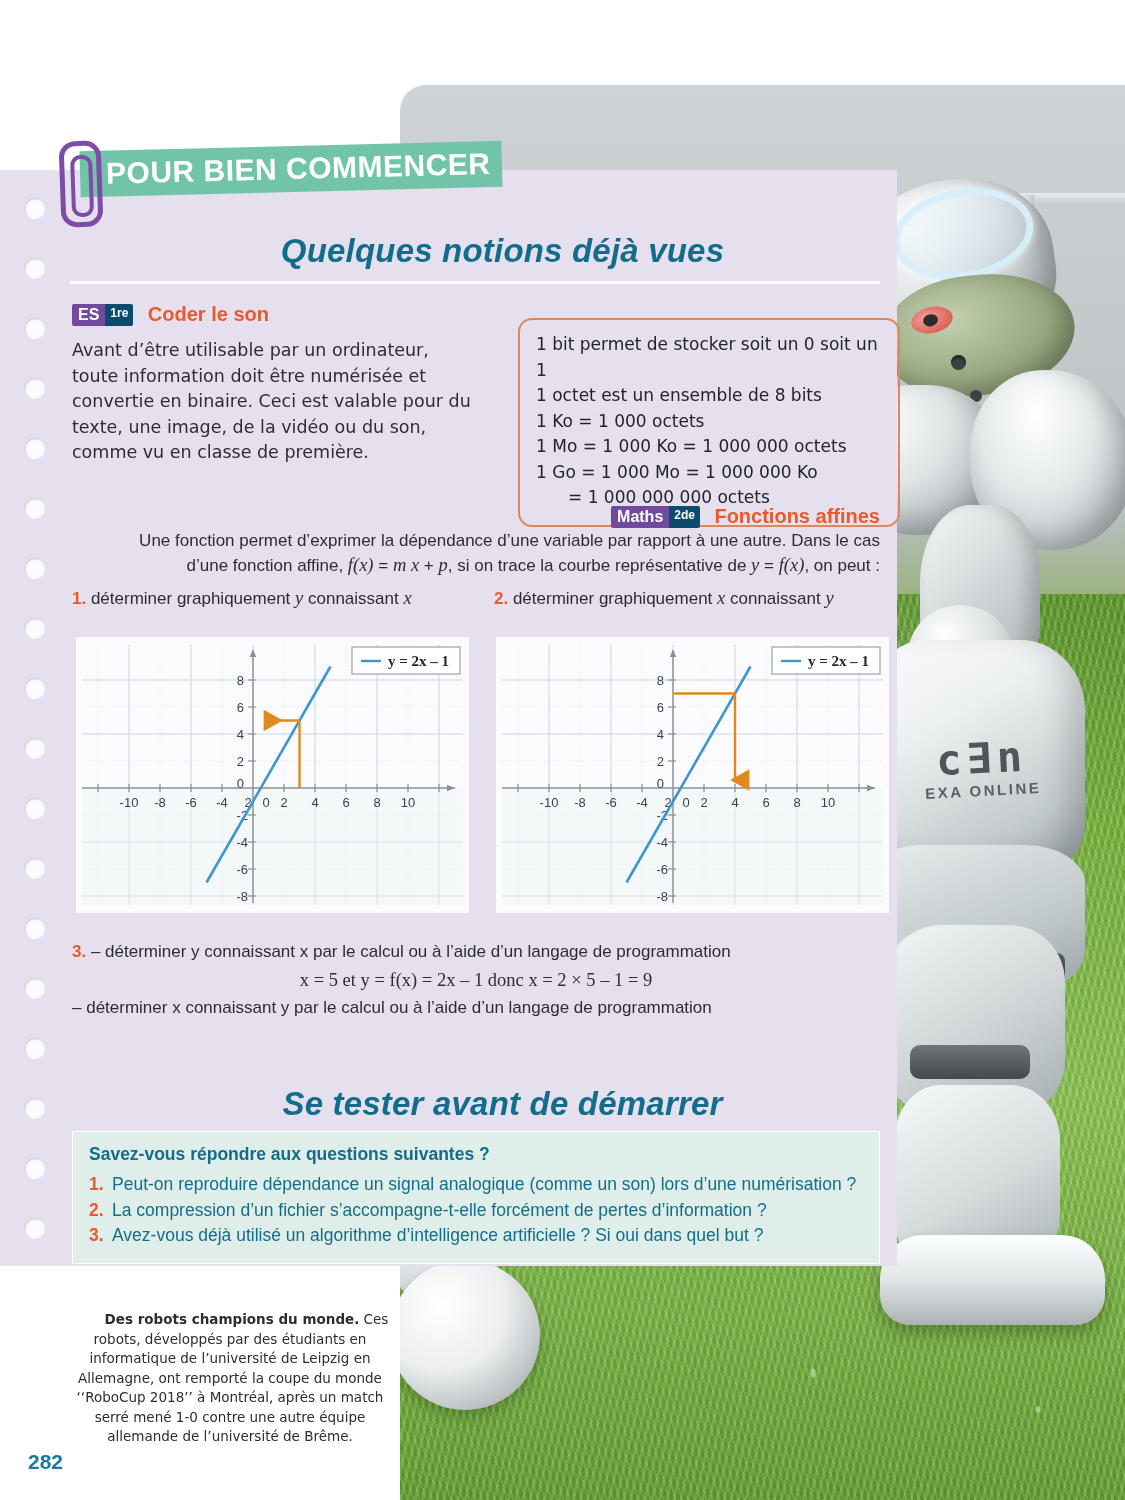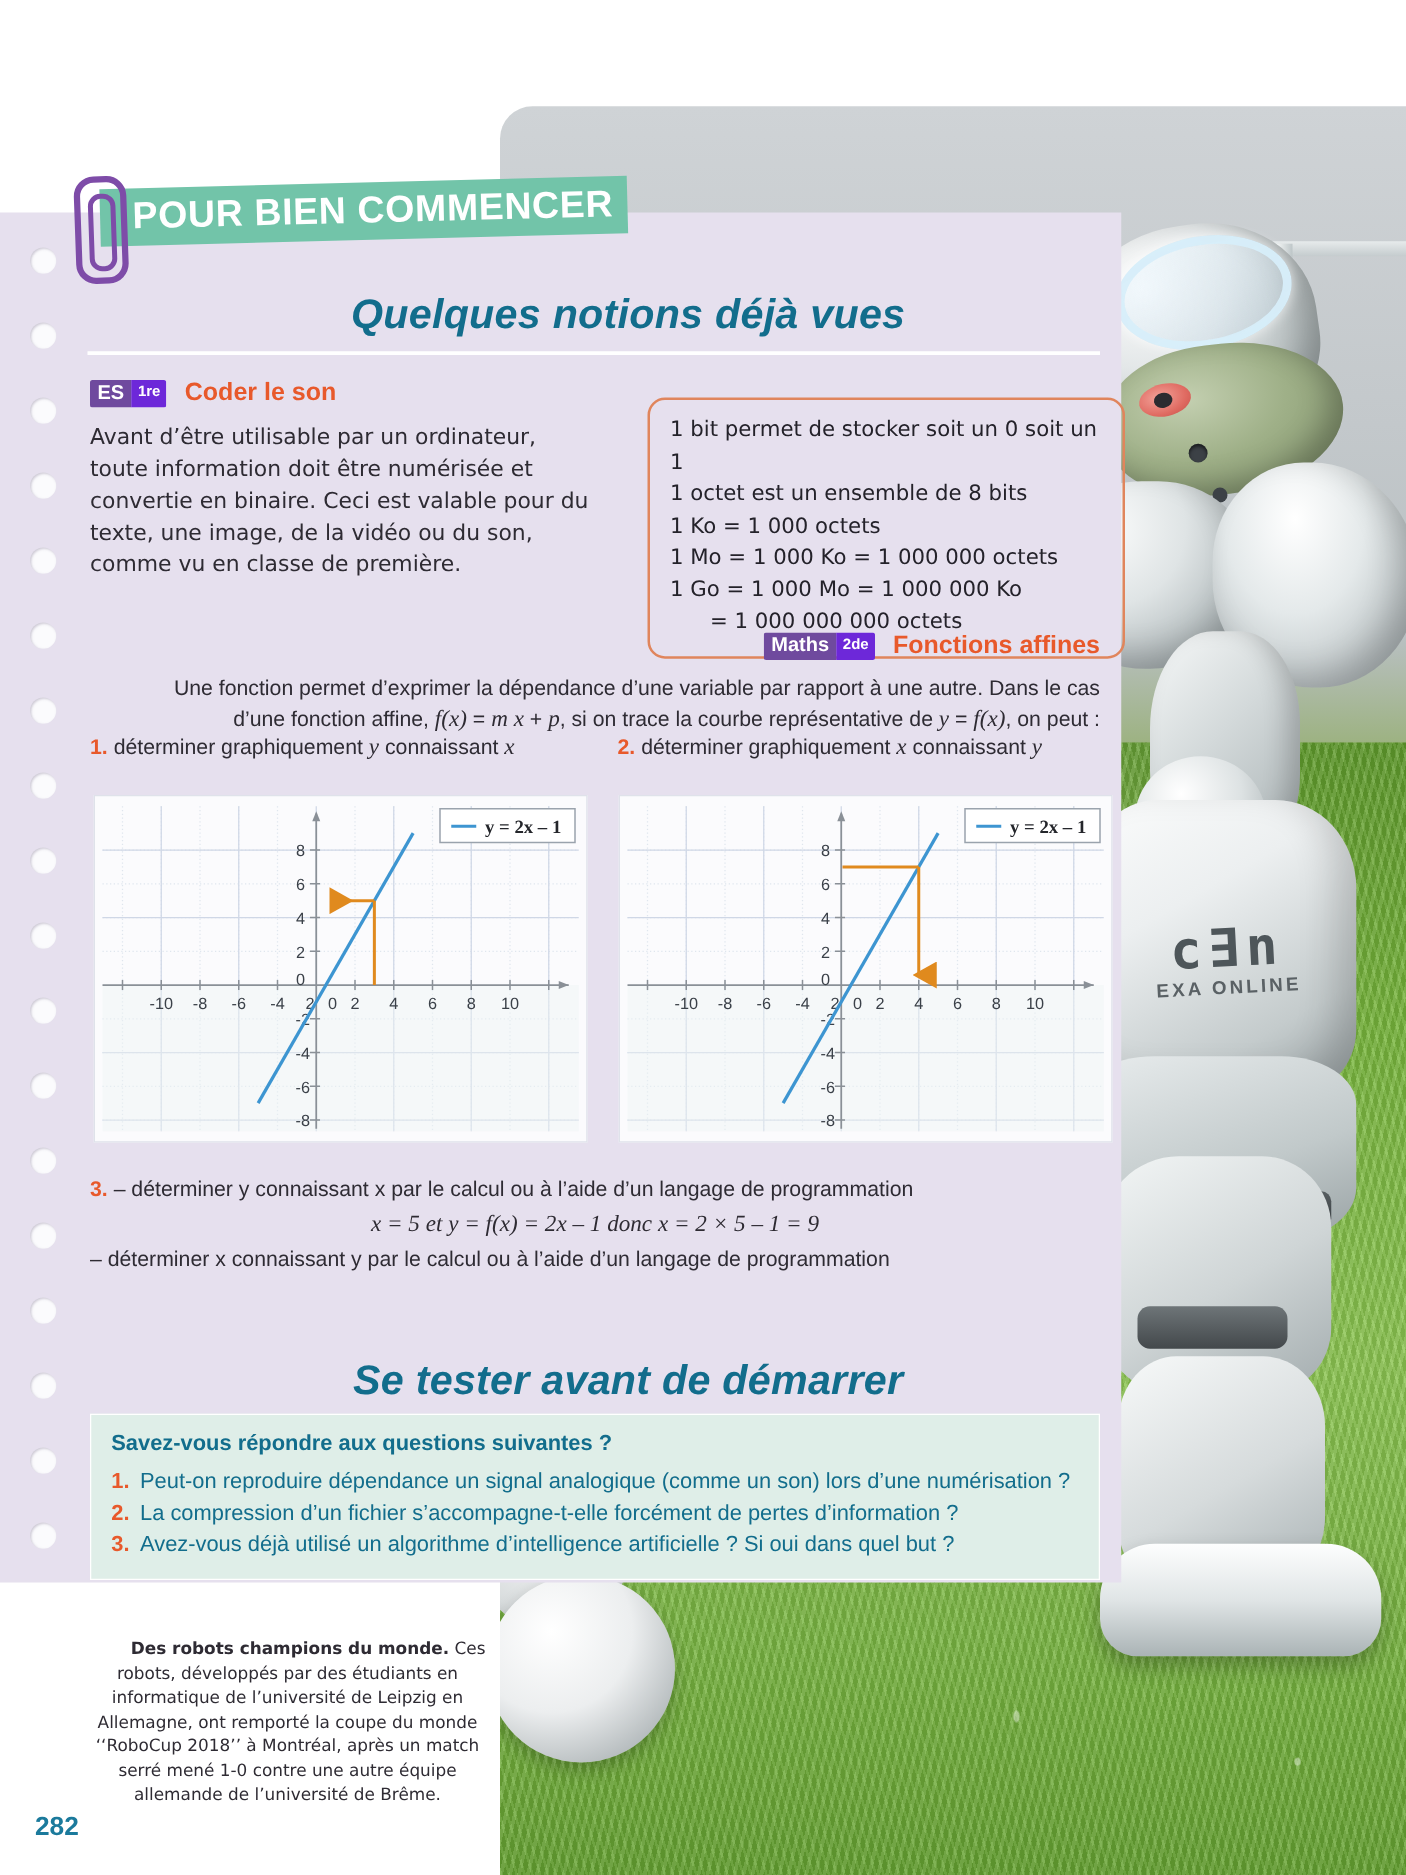--- a/index.html
+++ b/index.html
@@ -204,21 +204,21 @@
   }
   #title1{left:-60px;top:232px;}
   #title2{left:-60px;top:1085px;}
   #rule{
     position:absolute;left:70px;top:281px;width:810px;height:3px;background:#ffffff;
   }
 
   
   .badge{display:inline-flex;align-items:stretch;vertical-align:middle;overflow:hidden;border-radius:2px;}
   .badge .p1{background:#6f4a9e;color:#fff;font-weight:bold;font-size:16px;padding:2px 6px;line-height:18px;}
-  .badge .p2{background:#6d28d9;color:#ffffff;font-weight:bold;font-size:12px;padding:2px 5px;display:flex;align-items:flex-start;}
+  .badge .p2{background:#0c4a6e;color:#ffffff;font-weight:bold;font-size:12px;padding:2px 5px;display:flex;align-items:flex-start;}
   .sub-head{
     color:#e8592b;font-weight:bold;font-size:20px;margin-left:10px;vertical-align:middle;
   }
 
   
   #es-block{position:absolute;left:72px;top:303px;width:400px;}
   #es-body{
     margin-top:12px;color:#2e2b33;font-size:17.5px;line-height:25.5px;
     font-family:"DejaVu Sans",sans-serif;
   }
@@ -228,21 +228,21 @@
     padding:12px 16px 14px 16px;
     color:#24222a;font-size:17px;line-height:25.5px;
     font-family:"DejaVu Sans",sans-serif;
     box-sizing:border-box;
   }
   #es-box .ind{display:inline-block;margin-left:32px;}
 
   
   #maths-block{position:absolute;left:72px;top:505px;width:808px;text-align:right;}
   #maths-body{
-    margin-top:10px;color:#2e2b33;font-size:17px;line-height:25px;
+    color:#2e2b33;font-size:17px;line-height:25px;
   }
   #maths-items{
     position:absolute;left:72px;top:588px;width:808px;
     display:flex;
   }
   #maths-items .it{font-size:17px;color:#2e2b33;}
   #maths-items .it:first-child{width:422px;}
   .num{color:#e8592b;font-weight:bold;}
   i.v{font-style:italic;font-family:"Liberation Serif",serif;font-size:18.5px;}
 
@@ -605,21 +605,21 @@
     <g>
       <rect x="276" y="10" width="108" height="27" fill="#ffffff" stroke="#9aa3ad" stroke-width="1.2"></rect>
       <line x1="285" y1="24" x2="305" y2="24" stroke="#3d95d1" stroke-width="2.4"></line>
       <text x="312" y="29" font-family="Liberation Serif, serif" font-size="15" font-weight="bold" fill="#24262b">y = 2x – 1</text>
     </g>
   </svg>
 </div>
 
 <div id="step3">
   <div><span class="num">3.</span><span> – déterminer y connaissant x par le calcul ou à l’aide d’un langage de programmation</span></div>
-  <div class="ctr" style="font-family:'Liberation Serif',serif;font-style:italic;font-size:18.5px;">x = 5  et  y = f(x) = 2x – 1  donc  x = 2 × 5 – 1 = 9</div>
+  <div class="ctr" style="font-family:'Liberation Serif',serif;font-size:18.5px;">x = 5  et  y = f(x) = 2x – 1  donc  x = 2 × 5 – 1 = 9</div>
   <div>– déterminer x connaissant y par le calcul ou à l’aide d’un langage de programmation</div>
 </div>
 
 <div class="sec-title" id="title2">Se tester avant de démarrer</div>
 
 <div id="test-box">
   <div class="lead">Savez-vous répondre aux questions suivantes ?</div>
   <ol>
     <li>
         <span class="n">1.</span>

